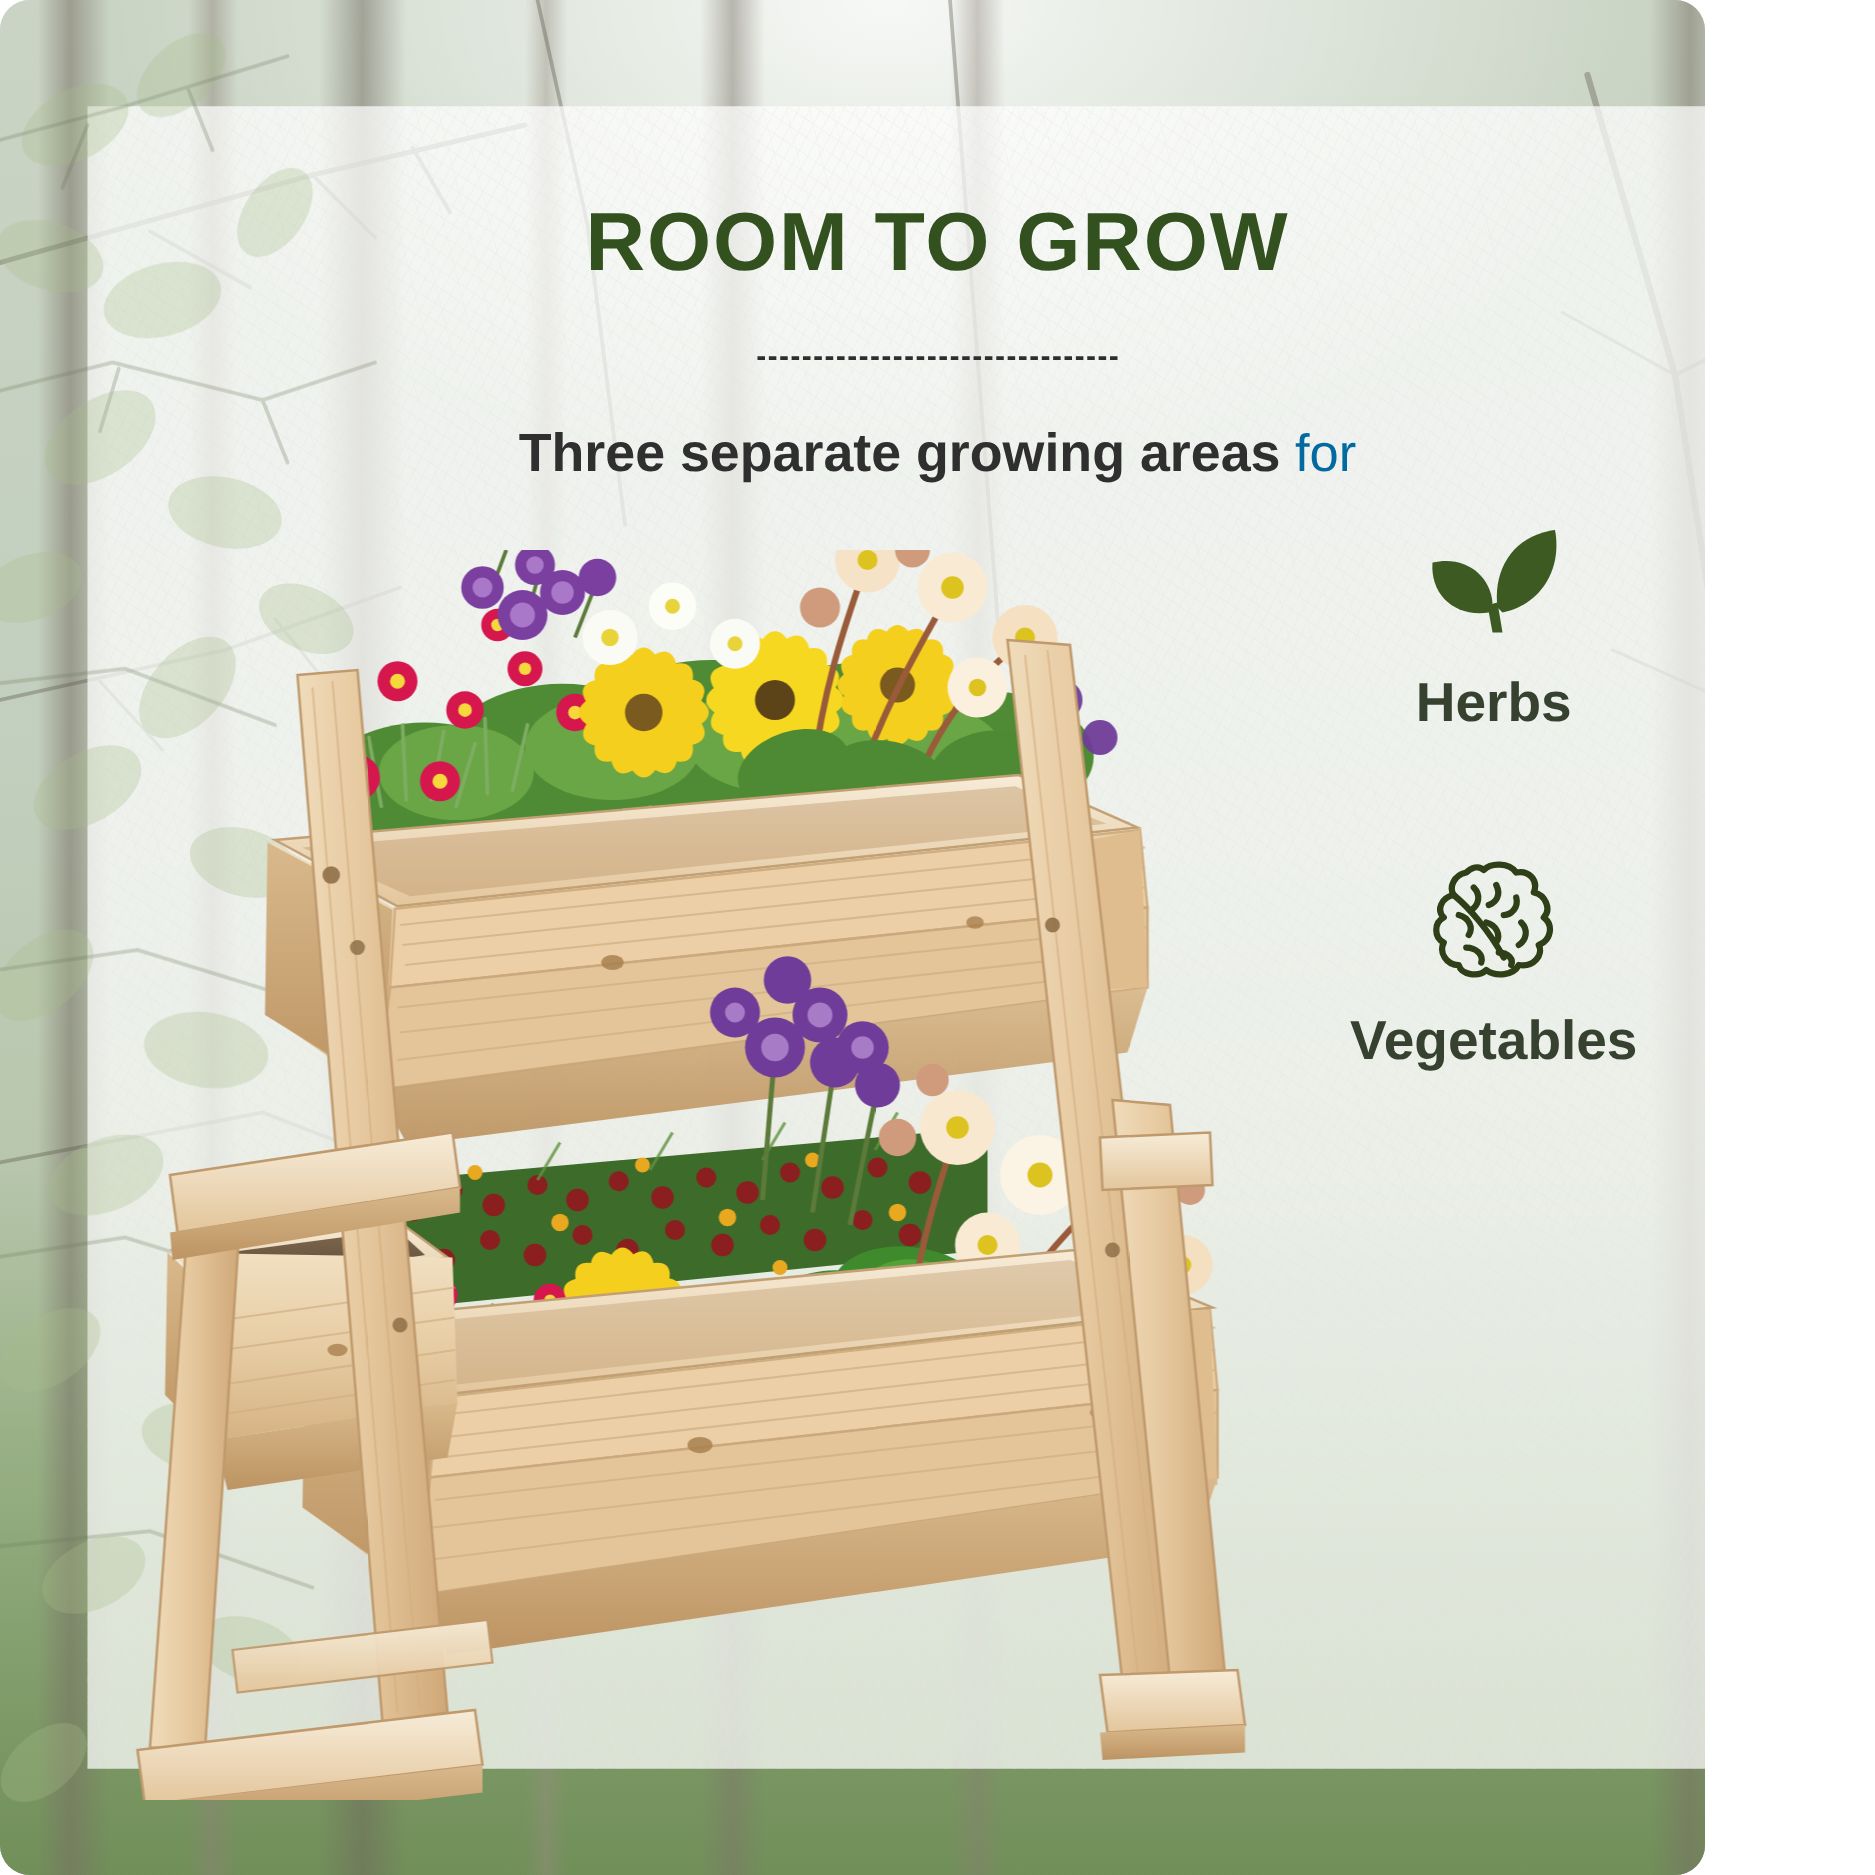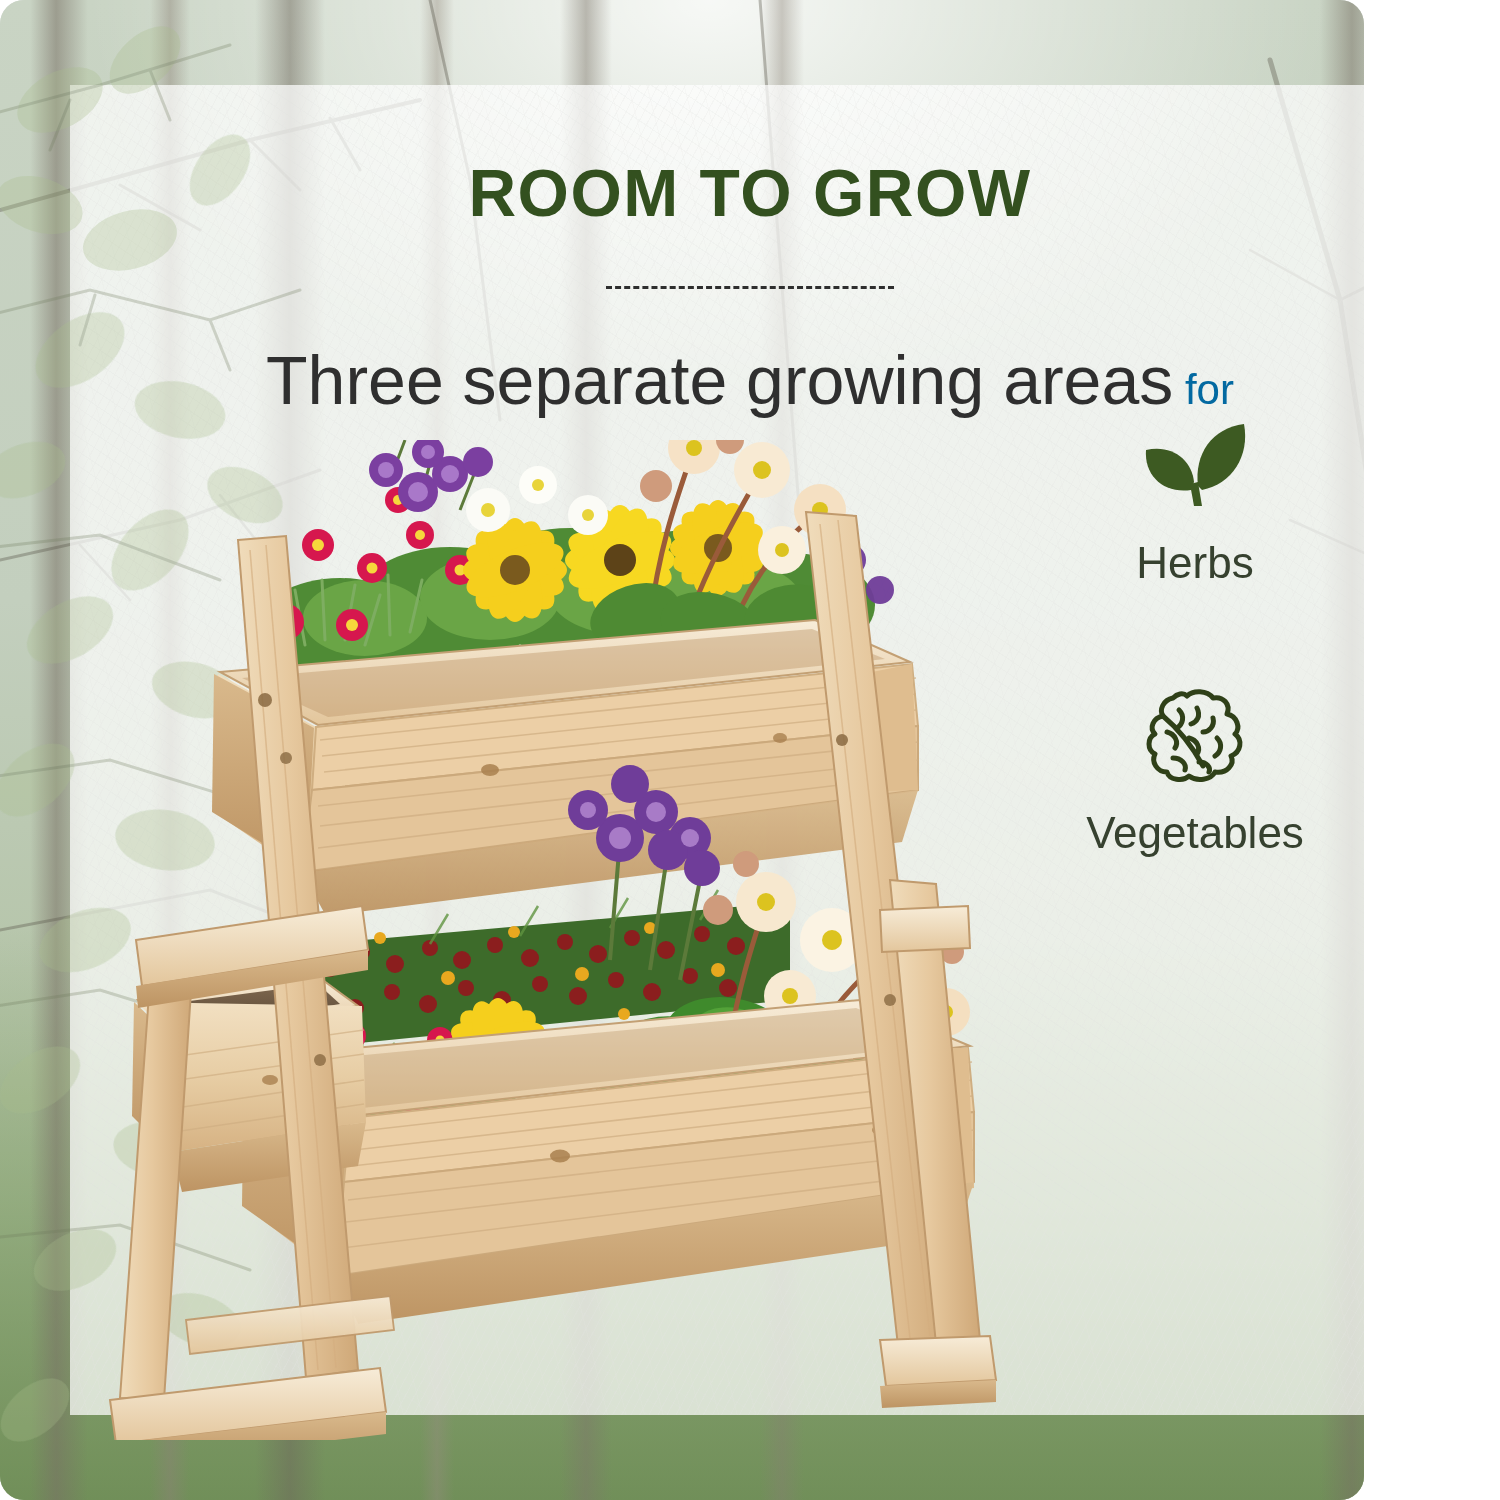--- a/index.html
+++ b/index.html
@@ -108,34 +108,35 @@
     vertical-align: middle;
   }
   .subtitle {
     margin: 0;
     margin-top: 40px;
     color: #3b3b3b;
     line-height: 1.30;
     text-align: center;
   }
   .sub-line { display: block; white-space: nowrap; }
-  .sub-strong { font-size: 68px; font-weight: normal; color: #2f2f2f; }
+  .sub-strong { font-size: 43px; font-weight: bold; color: #2f2f2f; }
   .sub-light  { font-size: 42px; font-weight: normal; color: #0369a1; }
 
   
   .features {
     position: absolute;
     left: 1035px;
     top: 420px;
     width: 320px;
   }
   .feature {
     position: relative;
     height: 270px;
     text-align: center;
+    font-weight: bold;
   }
   .feature-icon {
     height: 92px;
     display: flex;
     align-items: center;
     justify-content: center;
   }
   .feature-label {
     margin-top: 26px;
     font-size: 44px;

